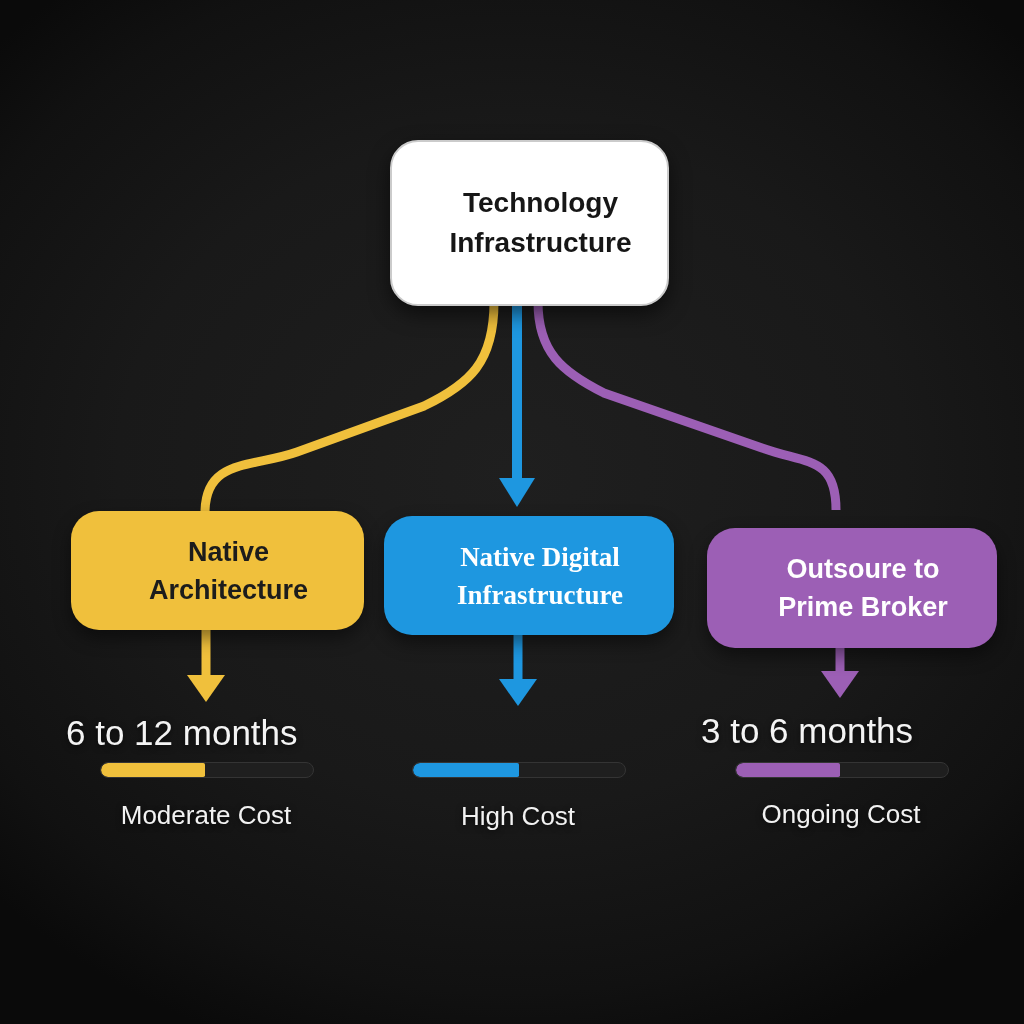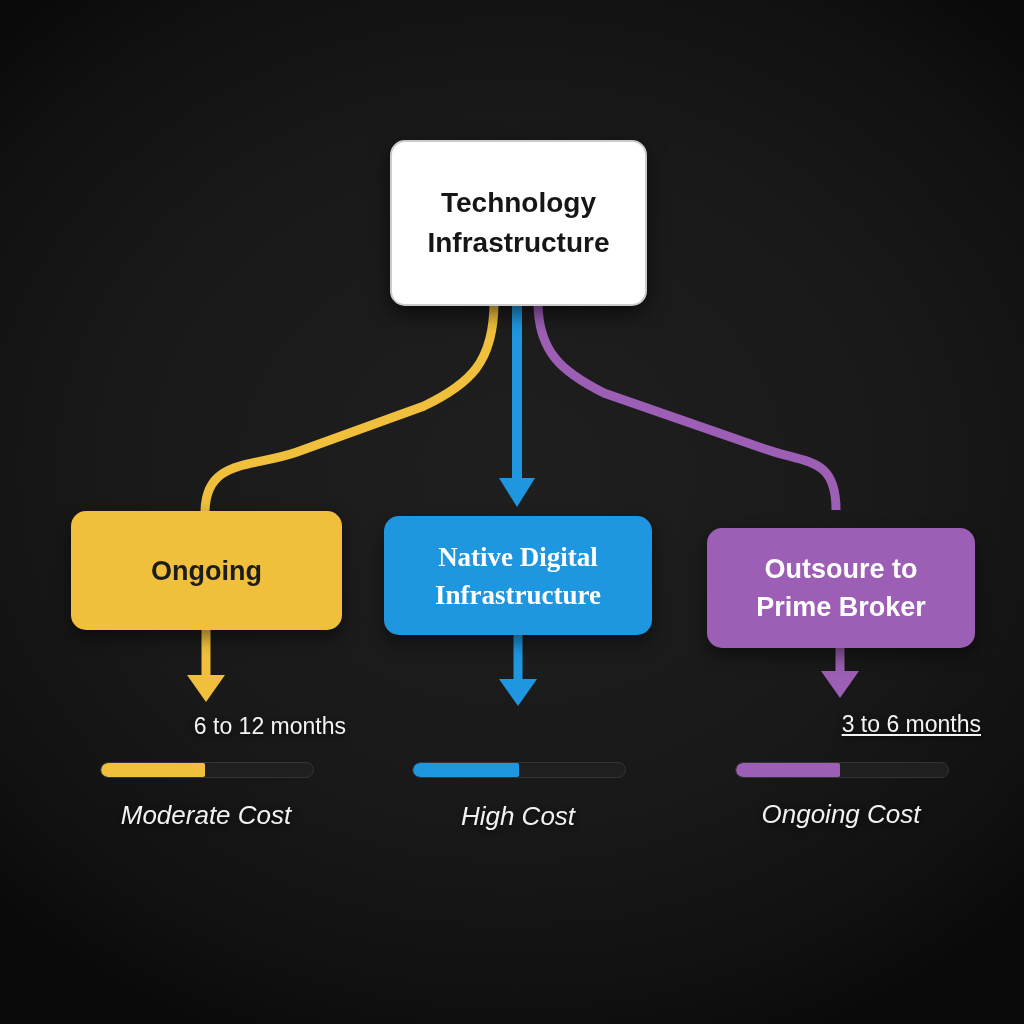--- a/index.html
+++ b/index.html
@@ -8,67 +8,67 @@
     width:1024px;height:1024px;
     margin:0 auto;
     overflow:hidden;
     background:radial-gradient(ellipse 70% 60% at 50% 46%, #1f1f1f 0%, #191919 55%, #111111 85%, #0a0a0a 100%);
     font-family:"Liberation Sans","DejaVu Sans",sans-serif;
   }
   #connector-layer{position:absolute;left:0;top:0;width:1024px;height:1024px;}
   .node{
     position:absolute;
     display:flex;flex-direction:column;align-items:center;justify-content:center;
-    border-radius:15px;
+    border-radius:28px;
     text-align:center;
     box-shadow:0 8px 18px rgba(0,0,0,0.45);
+    padding-left:22px;
   }
   .node .line{display:block;}
   #root-node{
     left:390px;top:140px;width:253px;height:162px;
     font-size:28px;font-weight:bold;line-height:40px;
     border:2px solid #cbcbcb;
     box-shadow:0 8px 20px rgba(0,0,0,0.55);
   }
   .branch-node{
     font-size:27px;font-weight:bold;line-height:38px;
   }
   #branch-node-0{left:71px;top:511px;width:271px;height:119px;}
   #branch-node-1{left:384px;top:516px;width:268px;height:119px;font-family:Liberation Serif, serif;}
   #branch-node-2{left:707px;top:508px;width:268px;height:120px;}
   .timeline-label{
     position:absolute;width:280px;
-    text-align:right;
-    color:#f4f4f4;font-size:23px;font-weight:500;
+    text-align:left;
+    color:#f4f4f4;font-size:35px;font-weight:500;
     text-shadow:0 2px 6px rgba(0,0,0,0.6);
   }
   #timeline-0{left:66px;top:713px;}
   #timeline-1{left:378px;top:715px;}
-  #timeline-2{left:701px;top:711px;text-decoration:underline;}
+  #timeline-2{left:701px;top:711px;}
   .progress-track{
     position:absolute;height:16px;
     background:#1f1f1f;
     border:1px solid #343434;
     border-radius:9px;
     box-sizing:border-box;
     overflow:hidden;
   }
   #progress-0{left:100px;top:762px;width:214px;}
   #progress-1{left:412px;top:762px;width:214px;}
   #progress-2{left:735px;top:762px;width:214px;}
   .progress-fill{
     height:100%;
     border-radius:8px 2px 2px 8px;
   }
   .cost-label{
     position:absolute;width:280px;
     text-align:center;
     color:#f2f2f2;font-size:26px;font-weight:500;
     text-shadow:0 2px 6px rgba(0,0,0,0.6);
-    font-style:italic;
   }
   #cost-0{left:66px;top:800px;}
   #cost-1{left:378px;top:801px;}
   #cost-2{left:701px;top:799px;}
 </style>
 </head>
 <body>
 
 <div id="canvas">
 
@@ -88,21 +88,22 @@
     <line x1="840" y1="627" x2="840" y2="673" stroke-width="9" style="stroke: rgb(156, 95, 181);"></line>
     <polygon points="821,671 859,671 840,698" stroke="none" style="fill: rgb(156, 95, 181);"></polygon>
   </svg>
 
   <div class="node" id="root-node" style="background: rgb(255, 255, 255); color: rgb(22, 22, 22);">
     <span class="line">Technology</span>
     <span class="line">Infrastructure</span>
   </div>
 
   <div class="node branch-node" id="branch-node-0" style="background: rgb(240, 192, 60); color: rgb(28, 28, 28);">
-    <span class="line">Ongoing</span>
+    <span class="line">Native</span>
+    <span class="line">Architecture</span>
   </div>
 
   <div class="node branch-node" id="branch-node-1" style="background: rgb(30, 151, 224); color: rgb(255, 255, 255);">
     <span class="line">Native Digital</span>
     <span class="line">Infrastructure</span>
   </div>
 
   <div class="node branch-node" id="branch-node-2" style="background: rgb(156, 95, 181); color: rgb(255, 255, 255); margin-top: 20px;">
     <span class="line">Outsoure to</span>
     <span class="line">Prime Broker</span>

